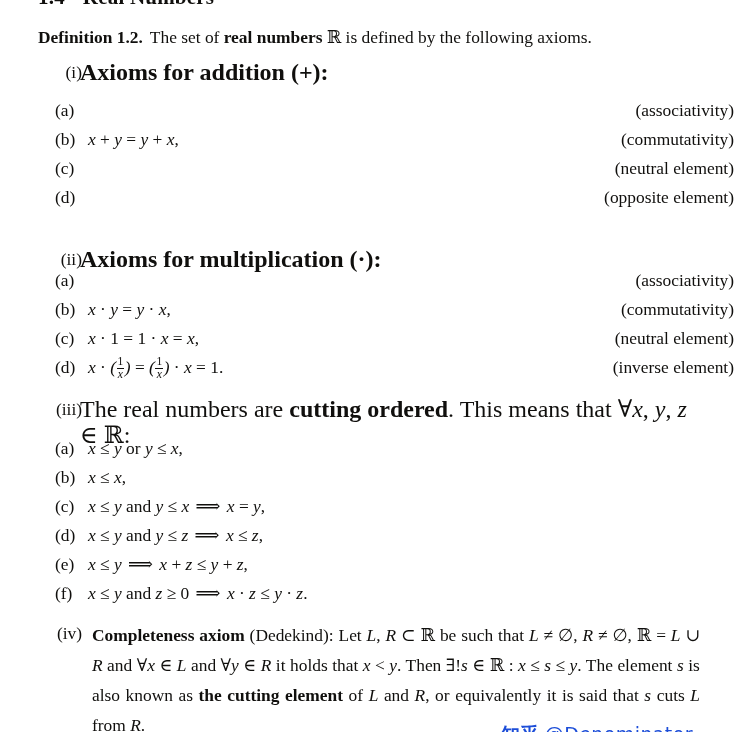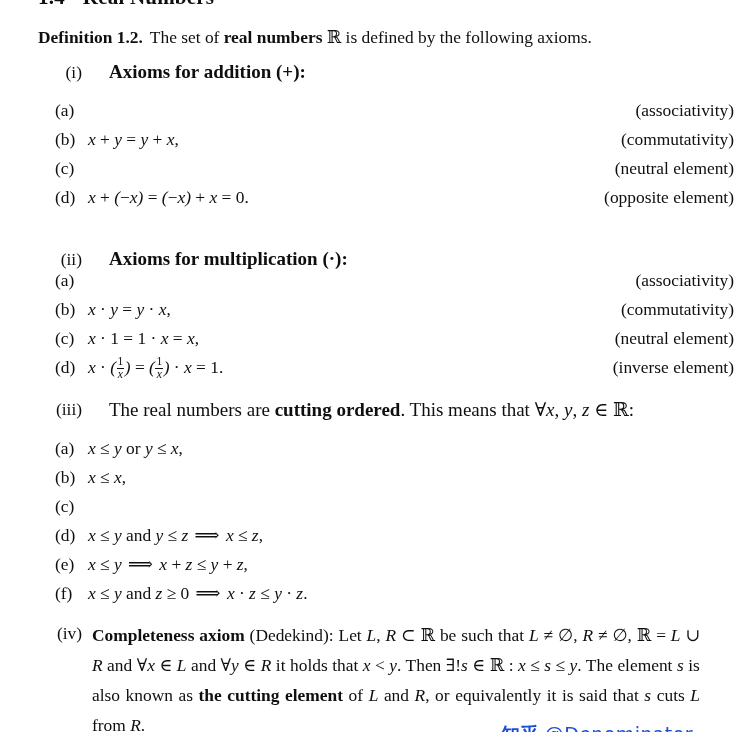--- a/index.html
+++ b/index.html
@@ -64,22 +64,22 @@
   .roman-marker {
     position: absolute;
     left: 0;
     top: 0;
     width: 42px;
     text-align: right;
     font-size: 17.4px;
     line-height: 26px;
   }
   .roman-body {
-    margin-left: 69px;
-    font-size: 19px;
+    margin-left: 40px;
+    font-size: 24px;
     line-height: 26px;
   }
   .roman-body.bold-head { font-weight: bold; }
 
   
   .letter-row {
     position: relative;
     height: 29px;
   }
   .letter-marker {
@@ -200,21 +200,20 @@
       <span class="letter-marker">(b)</span>
       <span class="letter-formula mathvar">x <span class="op">+</span> y <span class="op">=</span> y <span class="op">+</span> x<span class="rm">,</span></span>
       <span class="letter-note">(commutativity)</span>
     </div>
     <div class="letter-row">
       <span class="letter-marker">(c)</span>
       <span class="letter-note">(neutral element)</span>
     </div>
     <div class="letter-row">
       <span class="letter-marker">(d)</span>
-      <span class="letter-formula mathvar">x <span class="op">+</span> (<span class="op">−</span>x) <span class="op">=</span> (<span class="op">−</span>x) <span class="op">+</span> x <span class="op">=</span> <span class="rm">0.</span></span>
       <span class="letter-note">(opposite element)</span>
     </div>
   </div>
 
   <div class="roman-item" style="top:246px;">
     <div class="roman-marker">(ii)</div>
     <div class="roman-body bold-head">Axioms for multiplication (·):</div>
   </div>
 
   <div style="position:absolute; left:0; top:266px; width:740px;">
@@ -248,20 +247,21 @@
     <div class="letter-row">
       <span class="letter-marker">(a)</span>
       <span class="letter-formula mathvar">x <span class="op">≤</span> y <span class="rm">or</span> y <span class="op">≤</span> x<span class="rm">,</span></span>
     </div>
     <div class="letter-row">
       <span class="letter-marker">(b)</span>
       <span class="letter-formula mathvar">x <span class="op">≤</span> x<span class="rm">,</span></span>
     </div>
     <div class="letter-row">
       <span class="letter-marker">(c)</span>
+      <span class="letter-formula mathvar">x <span class="op">≤</span> y <span class="rm">and</span> y <span class="op">≤</span> x <span class="arrow">⟹</span> x <span class="op">=</span> y<span class="rm">,</span></span>
     </div>
     <div class="letter-row">
       <span class="letter-marker">(d)</span>
       <span class="letter-formula mathvar">x <span class="op">≤</span> y <span class="rm">and</span> y <span class="op">≤</span> z <span class="arrow">⟹</span> x <span class="op">≤</span> z<span class="rm">,</span></span>
     </div>
     <div class="letter-row">
       <span class="letter-marker">(e)</span>
       <span class="letter-formula mathvar">x <span class="op">≤</span> y <span class="arrow">⟹</span> x <span class="op">+</span> z <span class="op">≤</span> y <span class="op">+</span> z<span class="rm">,</span></span>
     </div>
     <div class="letter-row">

